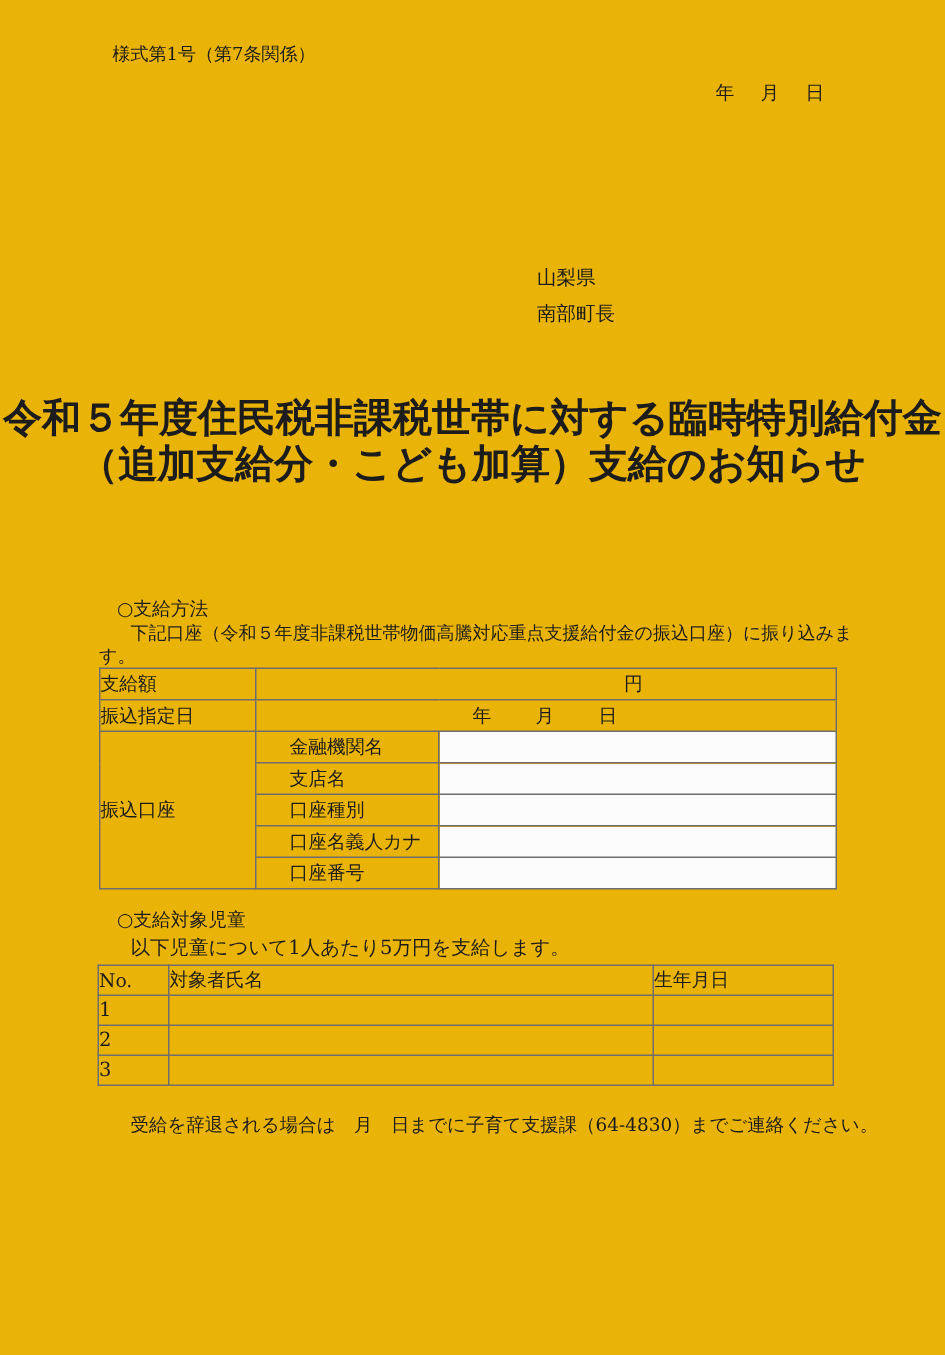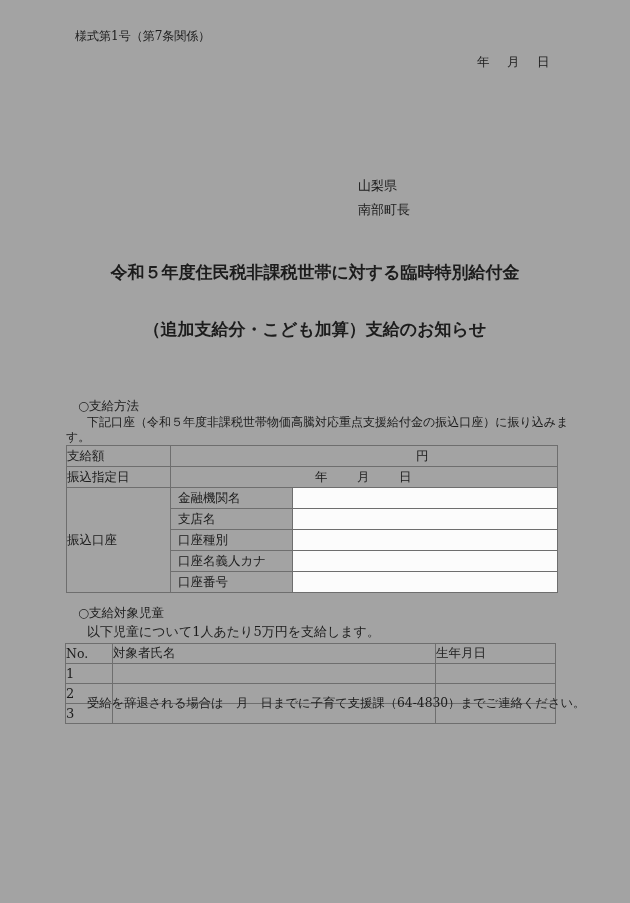--- a/index.html
+++ b/index.html
@@ -1,38 +1,38 @@
 <!DOCTYPE html>
 <html><head>
 <meta charset="utf-8">
 <style>
   html, body { margin: 0; padding: 0; background: #e8e8e8; }
   .page {
     position: relative;
     width: 630px;
     height: 903px;
     margin: 0 auto;
-    background: #a3a3a3;
+    background: #eab308;
     color: #1c1c1c;
     font-family: "DejaVu Serif", "Liberation Serif", serif;
     overflow: hidden;
   }
   .abs { position: absolute; white-space: nowrap; }
 
   .form-number { left: 75px; top: 28px; font-size: 12px; }
   .date-line   { left: 477px; top: 54px; font-size: 12.5px; letter-spacing: 2.5px; }
 
   .issuer { left: 358px; top: 174px; font-size: 13px; line-height: 24px; }
 
   .title {
     position: absolute; left: 0; width: 630px; margin: 0;
-    text-align: center; font-size: 17px; font-weight: 700; white-space: nowrap;
+    text-align: center; font-size: 26px; font-weight: 700; white-space: nowrap;
   }
   .title.l1 { top: 261px; }
-  .title.l2 { top: 318px; }
+  .title.l2 { top: 292px; }
 
   .para {
     position: absolute; left: 66px; width: 505px; margin: 0;
     font-size: 12px; line-height: 15.5px; text-indent: 21px;
   }
   .intro { top: 350px; }
   .sec1-body { top: 415px; line-height: 15px; }
 
   .sec-heading { font-size: 12.5px; }
   .sec1-heading { left: 78px; top: 398px; }
@@ -41,33 +41,33 @@
 
   table { border-collapse: collapse; table-layout: fixed; }
   td { padding: 0; overflow: hidden; }
 
   .t1 {
     position: absolute; left: 66px; top: 445px; width: 491px;
     font-size: 12.5px; border: 1.5px solid #4d4d4d;
   }
   .t1 td { border: 1px solid #6e6e6e; height: 20px; }
   .t1 .lab    { text-align: left; }
-  .t1 .sublab { text-align: left; padding-left: 7px; }
+  .t1 .sublab { text-align: left; padding-left: 22px; }
   .t1 .amount { text-align: left; padding-left: 245px; }
   .t1 .datec  { text-align: center; letter-spacing: 1.5px; }
   .t1 .val    { background: #fcfcfc; }
 
   .t2 {
     position: absolute; left: 65px; top: 643px; width: 490px;
     font-size: 12.5px; border: 1.5px solid #4d4d4d;
   }
   .t2 td { border: 1px solid #6e6e6e; height: 19px; }
   .t2 .num { font-size: 13px; }
 
-  .footer-note { left: 87px; top: 695px; font-size: 12.3px; }
+  .footer-note { left: 87px; top: 742px; font-size: 12.3px; }
 </style>
 </head>
 <body>
 
 <div class="page">
 
   <div class="abs form-number">様式第1号（第7条関係）</div>
   <div class="abs date-line">年　月　日</div>
 
   <div class="abs issuer">

